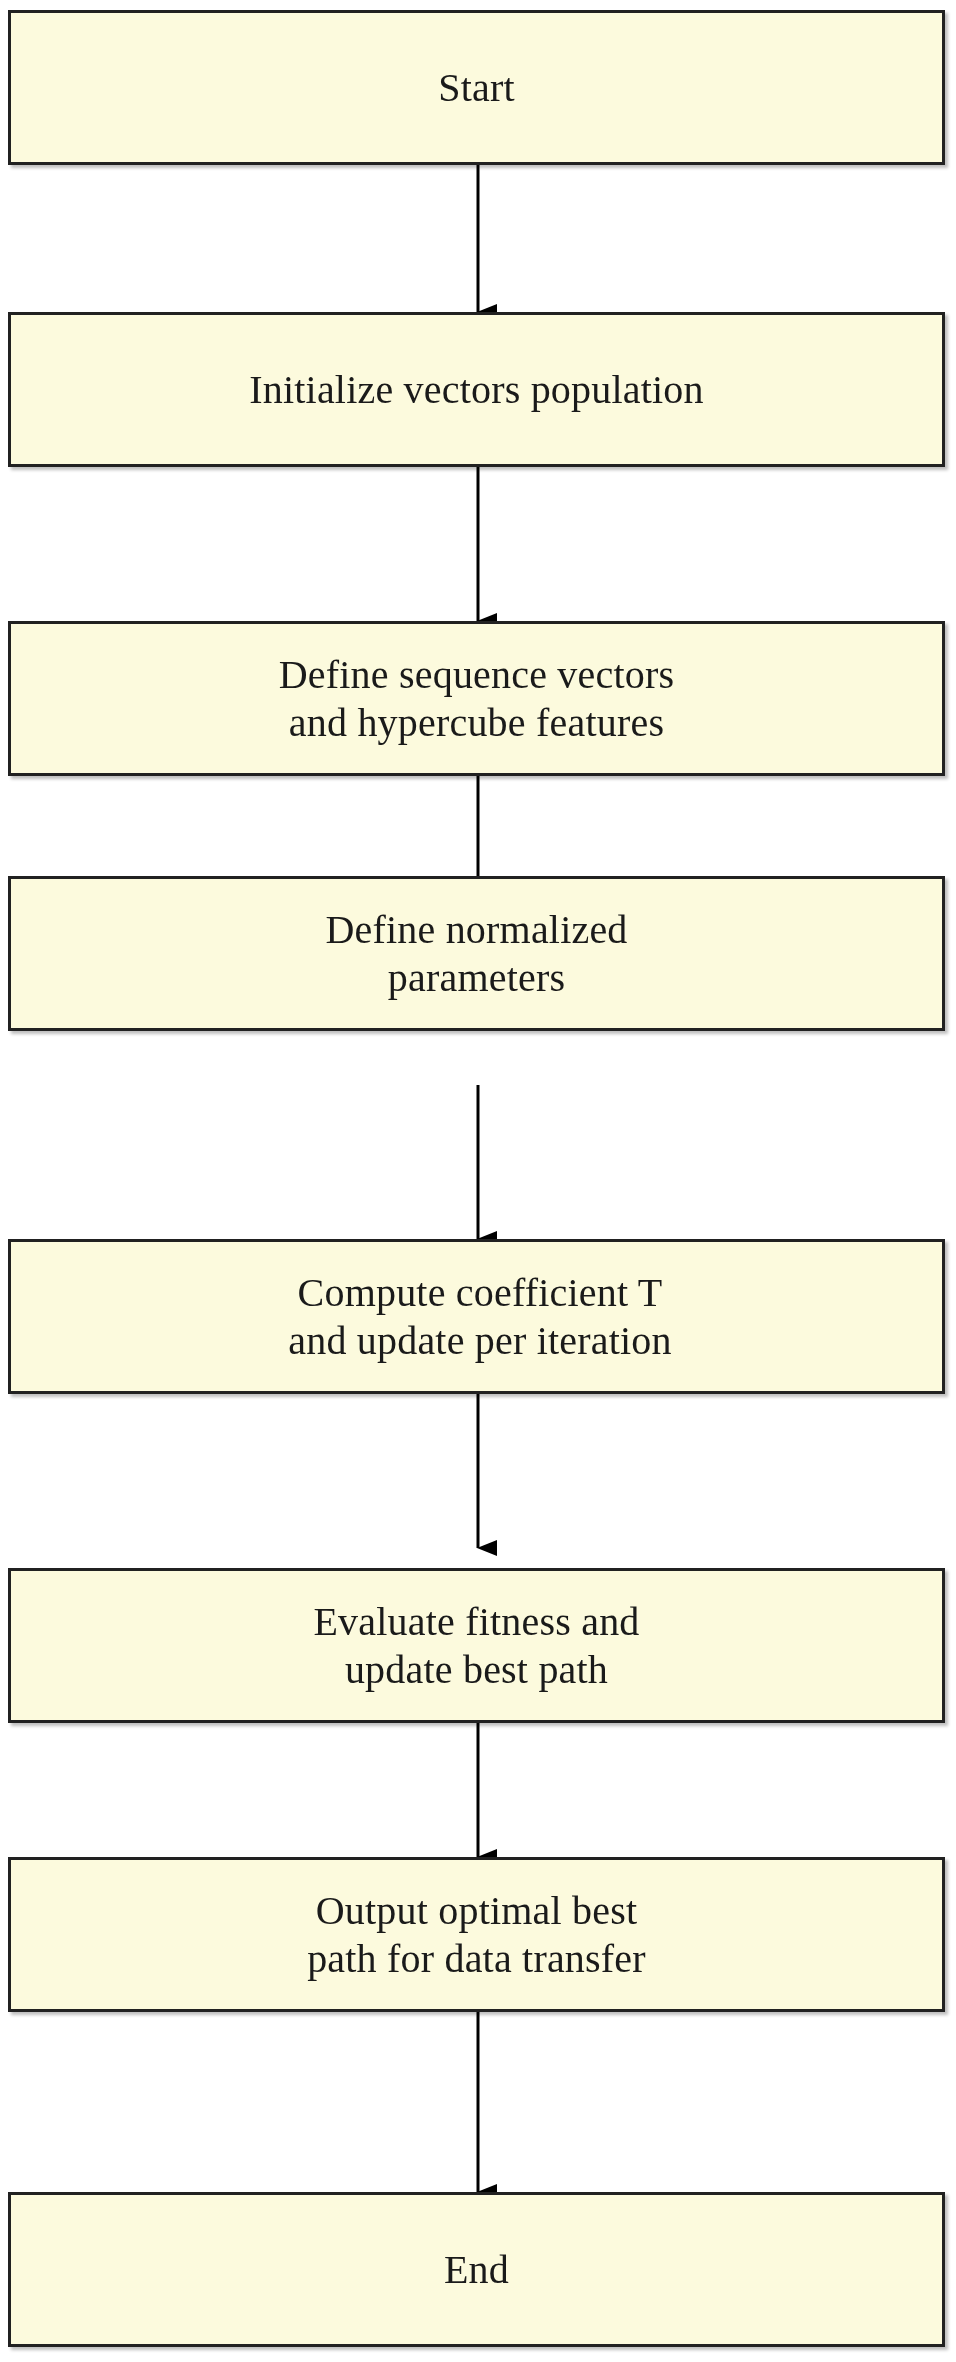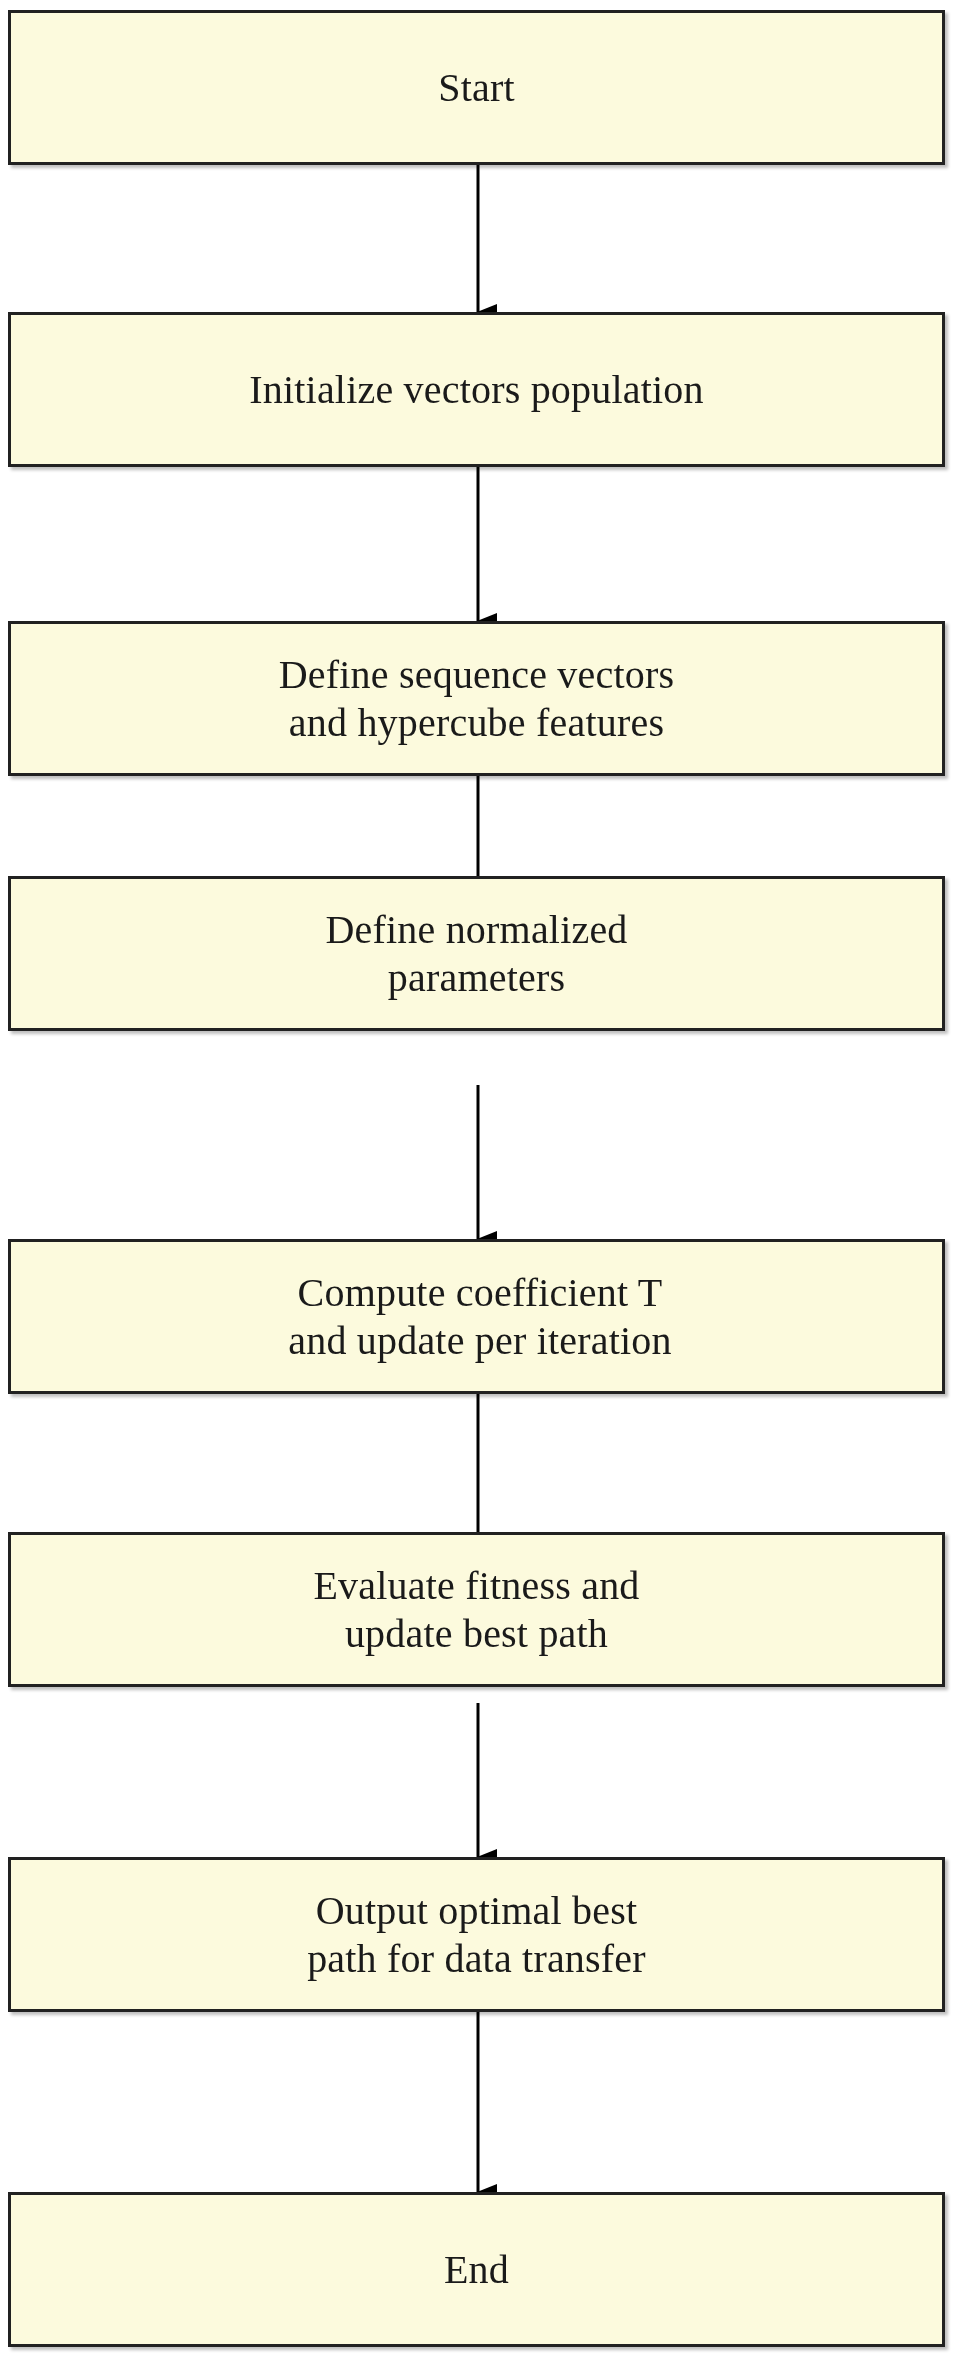--- a/index.html
+++ b/index.html
@@ -97,21 +97,21 @@
   <div class="node" style="top:876px; height:155px;">
     <span class="node-label">Define normalized
 parameters</span>
   </div>
 
   <div class="node" style="top:1239px; height:155px;padding-left:7px;">
     <span class="node-label">Compute coefficient T
 and update per iteration</span>
   </div>
 
-  <div class="node" style="top:1532px; height:155px;">
+  <div class="node" style="top:1568px; height:155px;">
     <span class="node-label">Evaluate fitness and
 update best path</span>
   </div>
 
   <div class="node" style="top:1857px; height:155px;text-align:center;">
     <span class="node-label">Output optimal best
 path for data transfer</span>
   </div>
 
   <div class="node" style="top:2192px; height:155px;text-align:center;">

